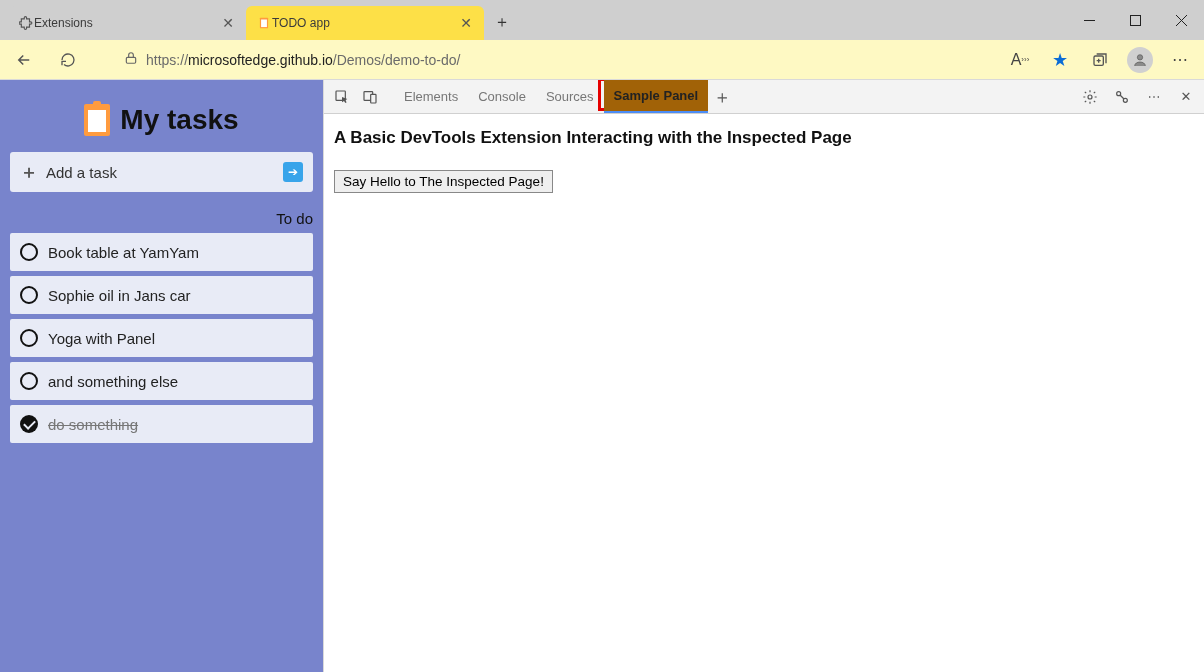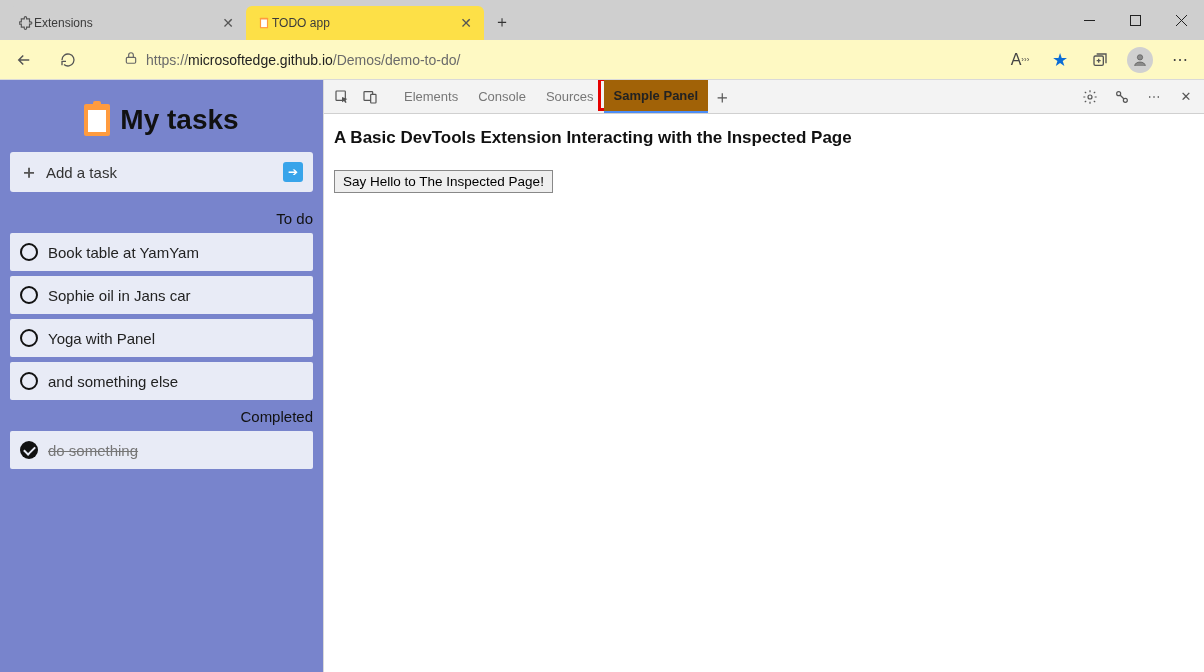--- a/index.html
+++ b/index.html
@@ -370,21 +370,20 @@
     </div>
     <div class="task-item">
       <span class="task-circle"></span>
       <span>Yoga with Panel</span>
     </div>
     <div class="task-item">
       <span class="task-circle"></span>
       <span>and something else</span>
     </div>
 
-    <div class="section-heading">Completed</div>
 
     <div class="task-item">
       <span class="task-check"></span>
       <span class="task-completed">do something</span>
     </div>
   </div>
 
   <div class="devtools">
     <div class="dt-tabbar">
       <div class="dt-iconbtn">

